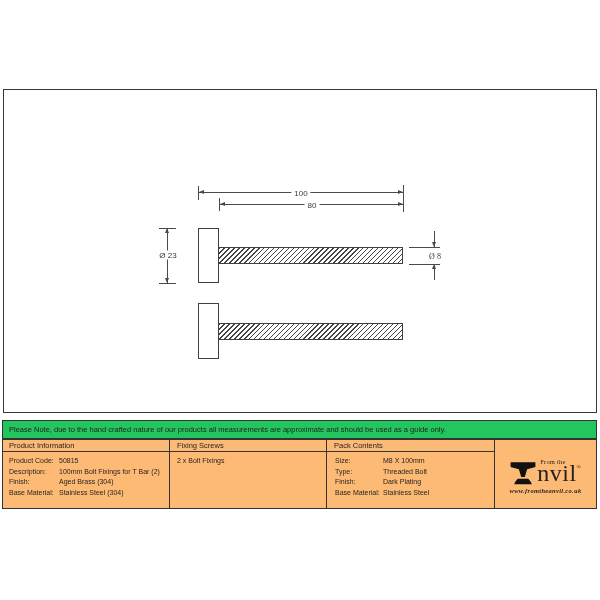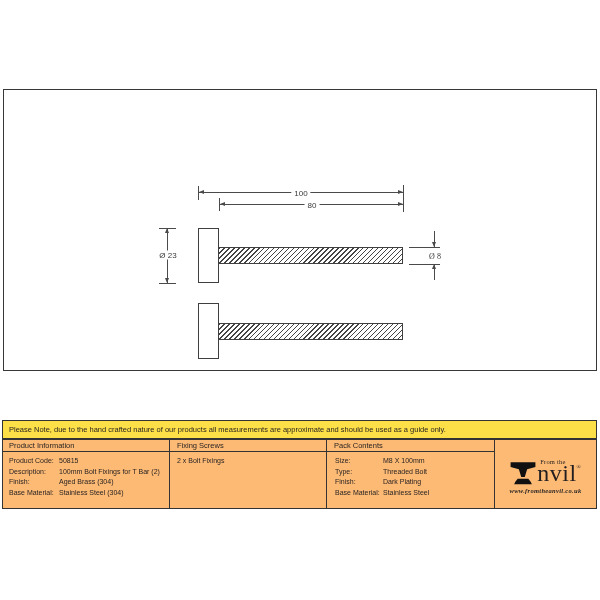--- a/index.html
+++ b/index.html
@@ -1,40 +1,40 @@
 <!DOCTYPE html>
 <html><head>
 <meta charset="utf-8">
 <style>
   * { margin:0; padding:0; box-sizing:border-box; }
   html,body { width:600px; height:600px; background:#ffffff; font-family:"Liberation Sans",sans-serif; color:#231f20; }
   .sheet { position:absolute; left:0; top:0; width:600px; height:600px; background:#fff; }
 
   
-  .frame { position:absolute; left:3px; top:89px; width:594px; height:282px; border:1.5px solid #383838; background:#fff; }
+  .frame { position:absolute; left:3px; top:89px; width:594px; height:324px; border:1.5px solid #383838; background:#fff; }
 
   
   .bolt-head { position:absolute; width:21px; height:55px; border:1px solid #3f3f3f; background:#fff; }
   .bolt-shaft { position:absolute; width:185px; height:17px; border:1px solid #3f3f3f;
     background:repeating-linear-gradient(135deg,#444 0px,#444 1px,#fff 1px,#fff 3.5px); }
 
   
   .dim-line-h { position:absolute; height:0; border-top:1px solid #4a4a4a; }
   .dim-line-v { position:absolute; width:0; border-left:1px solid #4a4a4a; }
   .dim-label { position:absolute; transform:translate(-50%,-50%); background:#fff; padding:0 3px;
     font-size:8px; line-height:9px; color:#3a3a3a; white-space:nowrap; }
   .arr { position:absolute; width:0; height:0; }
   .arr-left  { border-top:2.5px solid transparent; border-bottom:2.5px solid transparent; border-right:5px solid #4a4a4a; }
   .arr-right { border-top:2.5px solid transparent; border-bottom:2.5px solid transparent; border-left:5px solid #4a4a4a; }
   .arr-up    { border-left:2.5px solid transparent; border-right:2.5px solid transparent; border-bottom:5px solid #4a4a4a; }
   .arr-down  { border-left:2.5px solid transparent; border-right:2.5px solid transparent; border-top:5px solid #4a4a4a; }
 
   
   .note-box { position:absolute; left:2px; top:420px; width:595px; height:19px; border:1px solid #333;
-    font-size:7.5px; line-height:17px; padding-left:6px; background:#fde047; }
+    font-size:7.5px; line-height:17px; padding-left:6px; background:#22c55e; }
 
   
   .info-table { position:absolute; left:2px; top:439px; width:595px; height:70px; border:1px solid #333;
     display:grid; grid-template-columns:167px 157px 168px 1fr; grid-template-rows:12px 1fr; background:#fdba74; }
   .cell { border-right:1px solid #333; overflow:hidden; }
   .cell.last { border-right:none; }
   .hdr { border-bottom:1px solid #333; font-size:7.5px; line-height:12px; }
   .hdr.c1 { padding-left:6px; }
   .hdr.c2, .hdr.c3 { padding-left:7px; }
   .content { padding-top:4px; }

